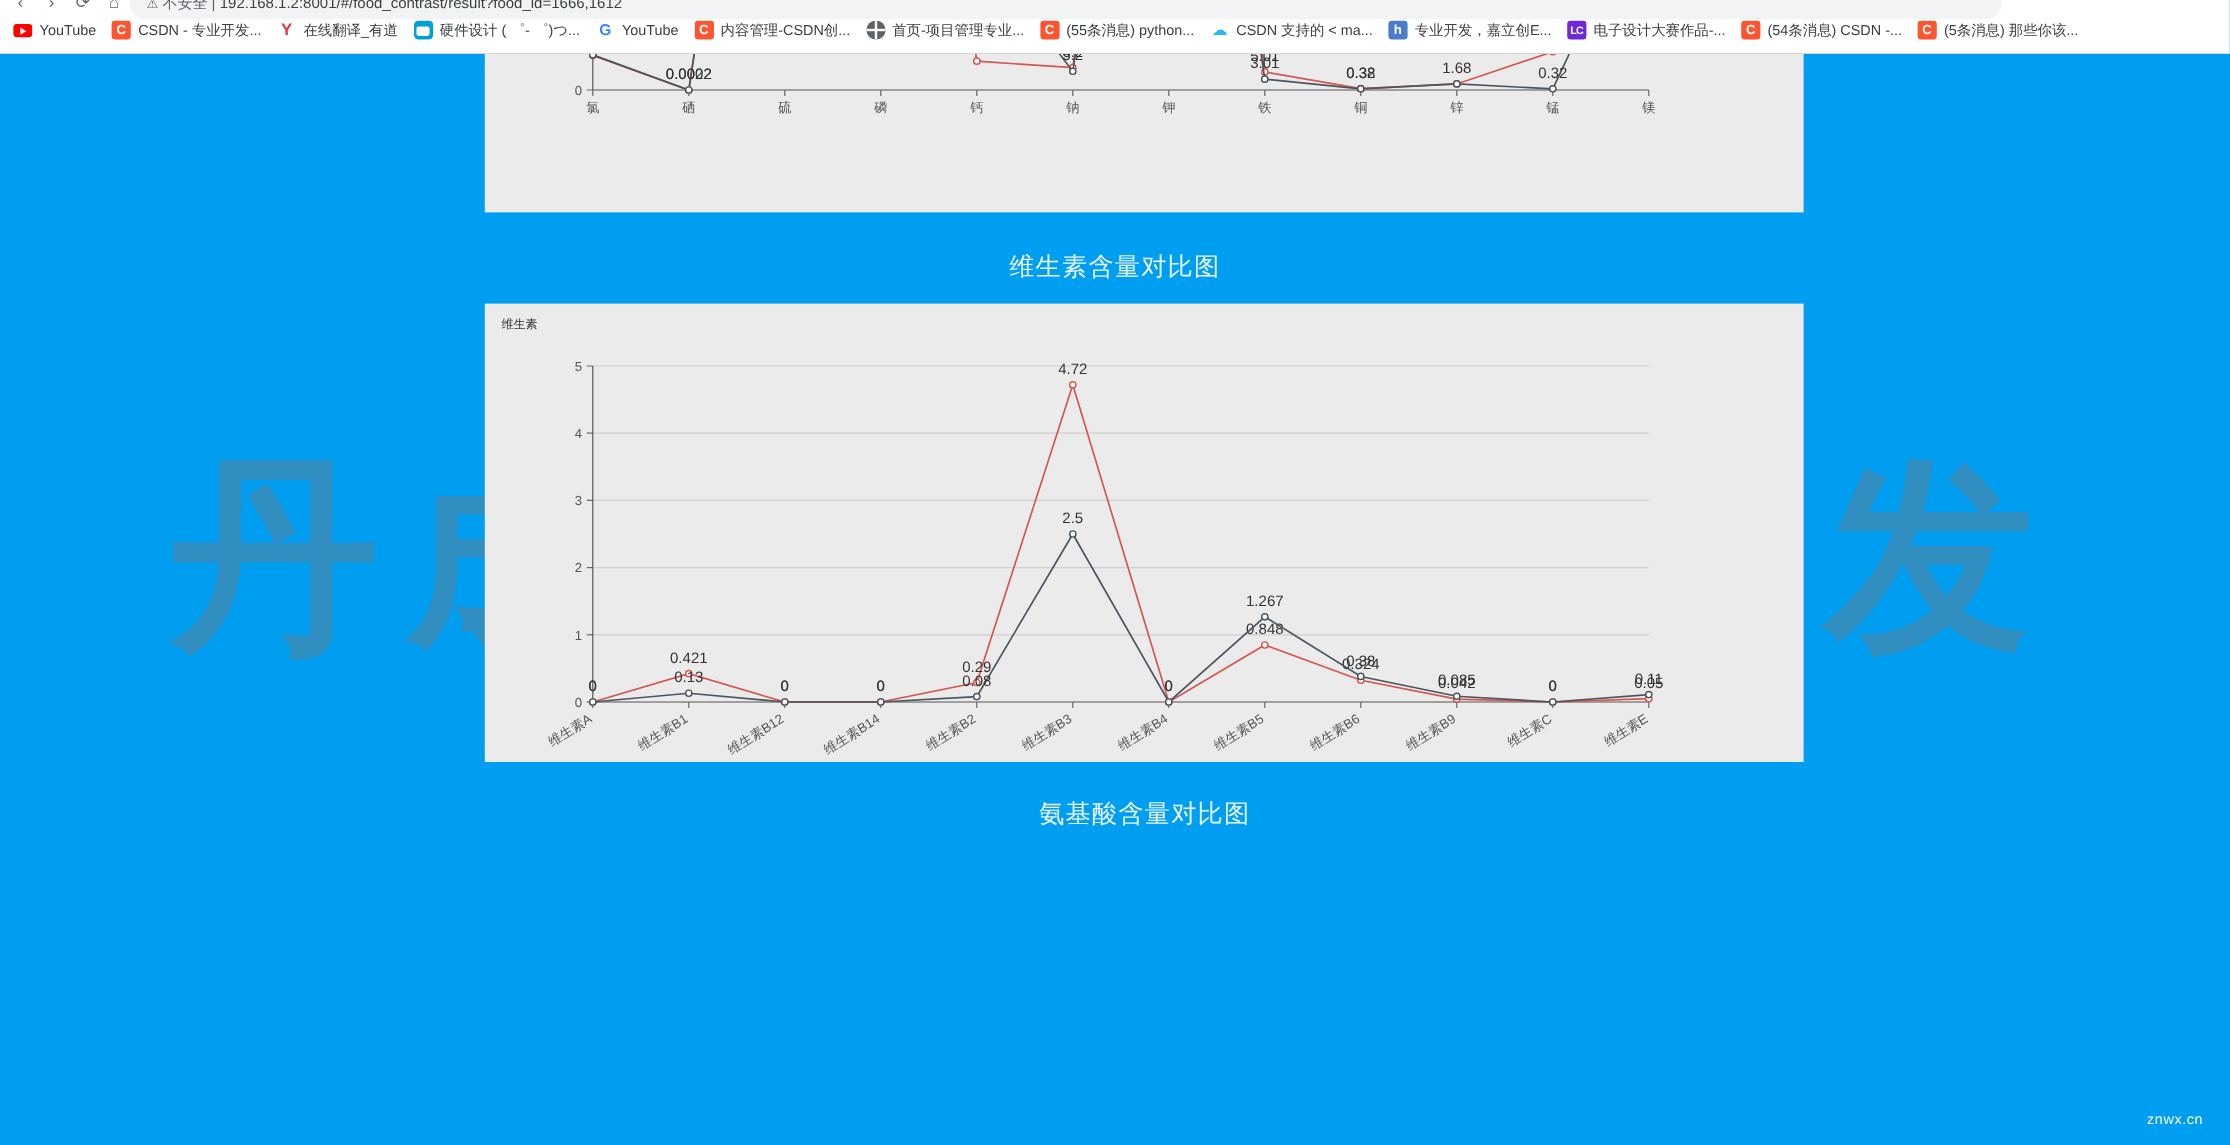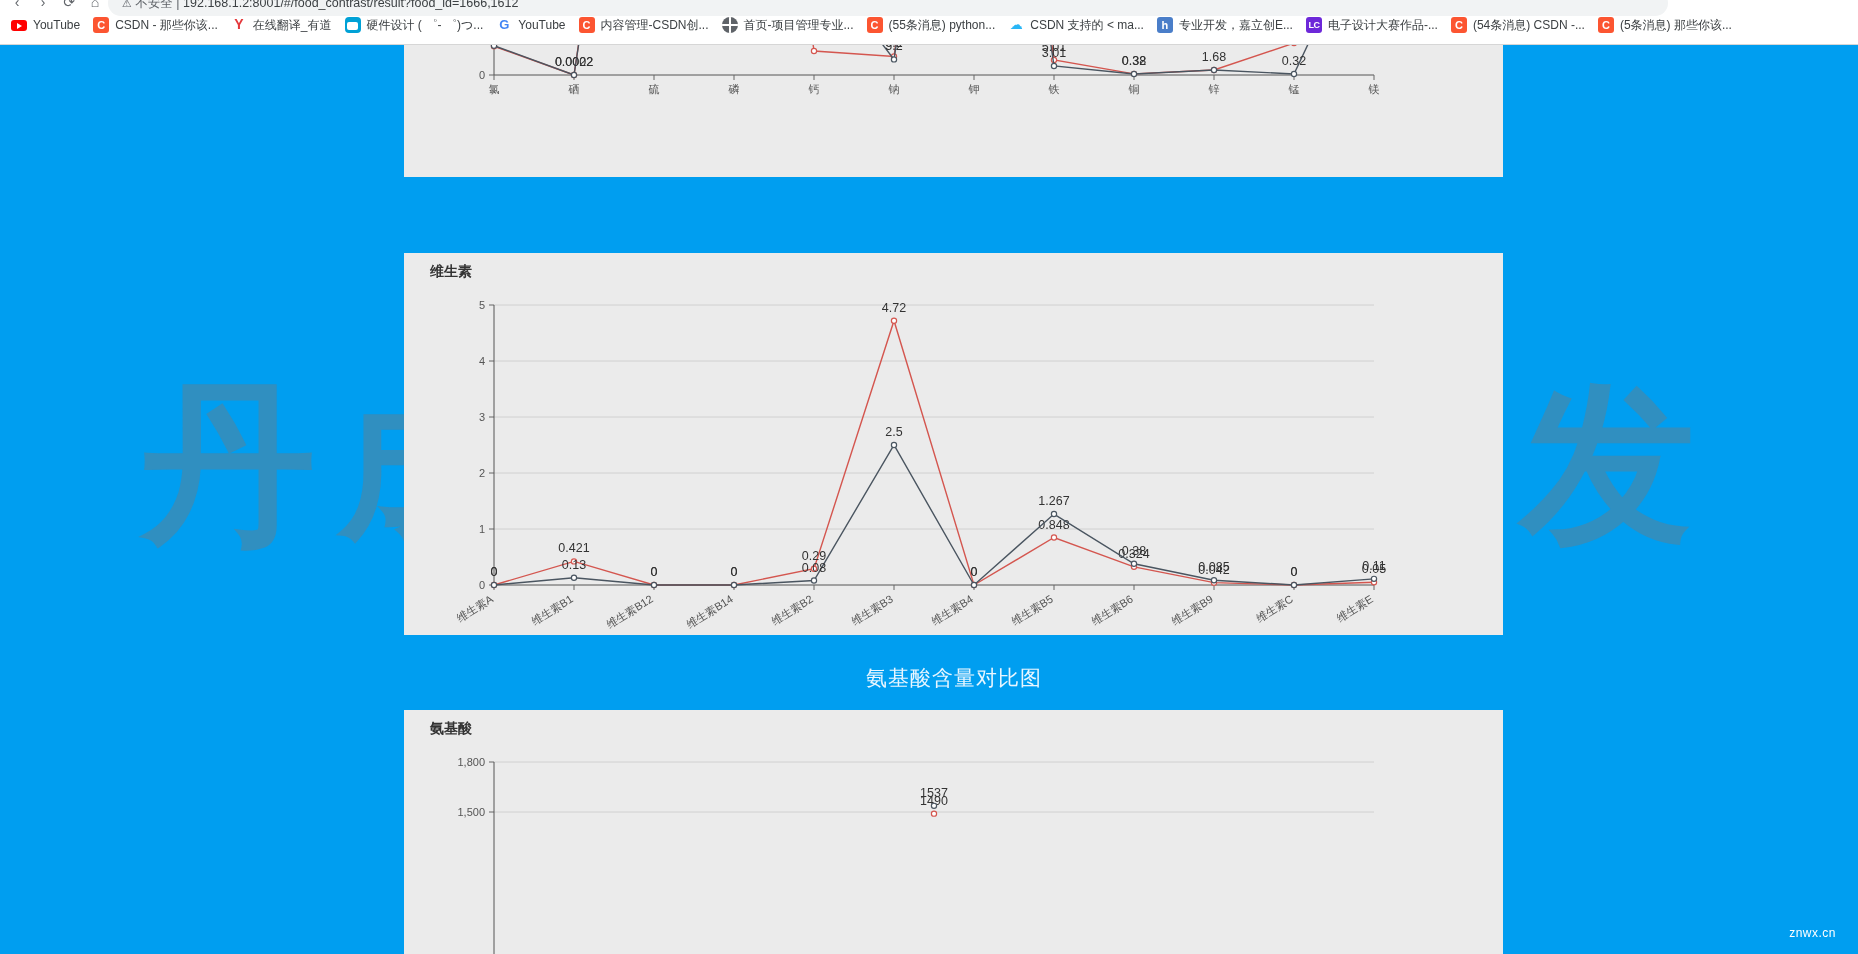--- a/index.html
+++ b/index.html
@@ -118,21 +118,21 @@
     white-space: nowrap;
   }
 
   
   .chart-card {
     position: absolute; left: 404px; width: 1099px;
     background: #ebebeb;
   }
   .card-title {
     position: absolute; left: 14px; top: 10px;
-    font-size: 14px; font-weight: bold; color: #333; margin-left: 12px;
+    font-size: 10px; font-weight: normal; color: #333;
   }
   .section-title {
     position: absolute; width: 1858px; text-align: center;
     color: #e8f6ff; font-size: 21px;
     letter-spacing: 1px;
   }
 
   
   .chart-svg { position: absolute; left: 0; top: 0; }
 
@@ -165,21 +165,21 @@
     </div>
   </div>
 
   <div id="bookmark-bar">
       <div class="bookmark">
         <span class="favicon fav-youtube"></span>
         <span class="bm-label">YouTube</span>
       </div>
       <div class="bookmark">
         <span class="favicon fav-csdn">C</span>
-        <span class="bm-label">CSDN - 那些你该...</span>
+        <span class="bm-label">CSDN - 专业开发...</span>
       </div>
       <div class="bookmark">
         <span class="favicon fav-youdao">Y</span>
         <span class="bm-label">在线翻译_有道</span>
       </div>
       <div class="bookmark">
         <span class="favicon fav-bili"></span>
         <span class="bm-label">硬件设计 ( ゜- ゜)つ...</span>
       </div>
       <div class="bookmark">
@@ -290,20 +290,21 @@
         <circle cx="730" cy="159.04" r="2.6" fill="#fff" stroke="#4a5560" stroke-width="1.2"></circle>
         <text x="730" y="150.04" text-anchor="middle" font-size="12.5" fill="#333" font-family="&quot;Liberation Sans&quot;, sans-serif">0.32</text>
         <circle cx="810" cy="154.96" r="2.6" fill="#fff" stroke="#4a5560" stroke-width="1.2"></circle>
         <circle cx="890" cy="159.04" r="2.6" fill="#fff" stroke="#4a5560" stroke-width="1.2"></circle>
         <text x="890" y="150.04" text-anchor="middle" font-size="12.5" fill="#333" font-family="&quot;Liberation Sans&quot;, sans-serif">0.32</text>
         <circle cx="970" cy="-10.999999999999972" r="2.6" fill="#fff" stroke="#4a5560" stroke-width="1.2"></circle>
         <text x="970" y="-19.99999999999997" text-anchor="middle" font-size="12.5" fill="#333" font-family="&quot;Liberation Sans&quot;, sans-serif">57</text>
       </svg>
   </div>
 
+  <div class="section-title" style="top:163px;">维生素含量对比图</div>
 
   <div class="chart-card" id="vitamins-card" style="top:208px; height:382px;">
     <div class="card-title">维生素</div>
     <svg class="chart-svg" id="vitamins-svg" width="1099" height="382">
         <line x1="90" y1="332" x2="970" y2="332" stroke="#555" stroke-width="1"></line>
         <line x1="85" y1="332" x2="90" y2="332" stroke="#666" stroke-width="1"></line>
         <text x="81" y="336" text-anchor="end" font-size="11" fill="#555" font-family="&quot;Liberation Sans&quot;, sans-serif">0</text>
         <line x1="90" y1="276" x2="970" y2="276" stroke="#d0d0d0" stroke-width="1"></line>
         <line x1="85" y1="276" x2="90" y2="276" stroke="#666" stroke-width="1"></line>
         <text x="81" y="280" text-anchor="end" font-size="11" fill="#555" font-family="&quot;Liberation Sans&quot;, sans-serif">1</text>
@@ -392,35 +393,19 @@
         <text x="810" y="318.24" text-anchor="middle" font-size="12.5" fill="#333" font-family="&quot;Liberation Sans&quot;, sans-serif">0.085</text>
         <circle cx="890" cy="332" r="2.6" fill="#fff" stroke="#4a5560" stroke-width="1.2"></circle>
         <text x="890" y="323" text-anchor="middle" font-size="12.5" fill="#333" font-family="&quot;Liberation Sans&quot;, sans-serif">0</text>
         <circle cx="970" cy="325.84" r="2.6" fill="#fff" stroke="#4a5560" stroke-width="1.2"></circle>
         <text x="970" y="316.84" text-anchor="middle" font-size="12.5" fill="#333" font-family="&quot;Liberation Sans&quot;, sans-serif">0.11</text>
       </svg>
   </div>
 
   <div class="section-title" style="top:619px;margin-left:25px;">氨基酸含量对比图</div>
 
-  <div class="chart-card" id="amino-card" style="top:665px; height:244px;">
-    <div class="card-title">氨基酸</div>
-    <svg class="chart-svg" id="amino-svg" width="1099" height="244">
-        <line x1="90" y1="102" x2="970" y2="102" stroke="#d0d0d0" stroke-width="1"></line>
-        <line x1="85" y1="102" x2="90" y2="102" stroke="#666" stroke-width="1"></line>
-        <text x="81" y="106" text-anchor="end" font-size="11" fill="#555" font-family="&quot;Liberation Sans&quot;, sans-serif">1,500</text>
-        <line x1="90" y1="52" x2="970" y2="52" stroke="#d0d0d0" stroke-width="1"></line>
-        <line x1="85" y1="52" x2="90" y2="52" stroke="#666" stroke-width="1"></line>
-        <text x="81" y="56" text-anchor="end" font-size="11" fill="#555" font-family="&quot;Liberation Sans&quot;, sans-serif">1,800</text>
-        <line x1="90" y1="52" x2="90" y2="352" stroke="#555" stroke-width="1"></line>
-        <circle cx="530" cy="103.66666666666669" r="2.6" fill="#fff" stroke="#d4564f" stroke-width="1.2"></circle>
-        <text x="530" y="94.66666666666669" text-anchor="middle" font-size="12.5" fill="#333" font-family="&quot;Liberation Sans&quot;, sans-serif">1490</text>
-        <circle cx="530" cy="95.83333333333331" r="2.6" fill="#fff" stroke="#4a5560" stroke-width="1.2"></circle>
-        <text x="530" y="86.83333333333331" text-anchor="middle" font-size="12.5" fill="#333" font-family="&quot;Liberation Sans&quot;, sans-serif">1537</text>
-      </svg>
-  </div>
 
   <div id="znwx-logo">znwx.cn</div>
 
   <svg id="cursor" width="14" height="20" viewBox="0 0 14 20" style="overflow:visible;">
     <polygon points="0,0 0,15 3.6,11.6 6.2,17.4 8.7,16.2 6.2,10.6 11,10.4" fill="#000" stroke="#fff" stroke-width="1"></polygon>
   </svg>
 </div>
 
 </body></html>

